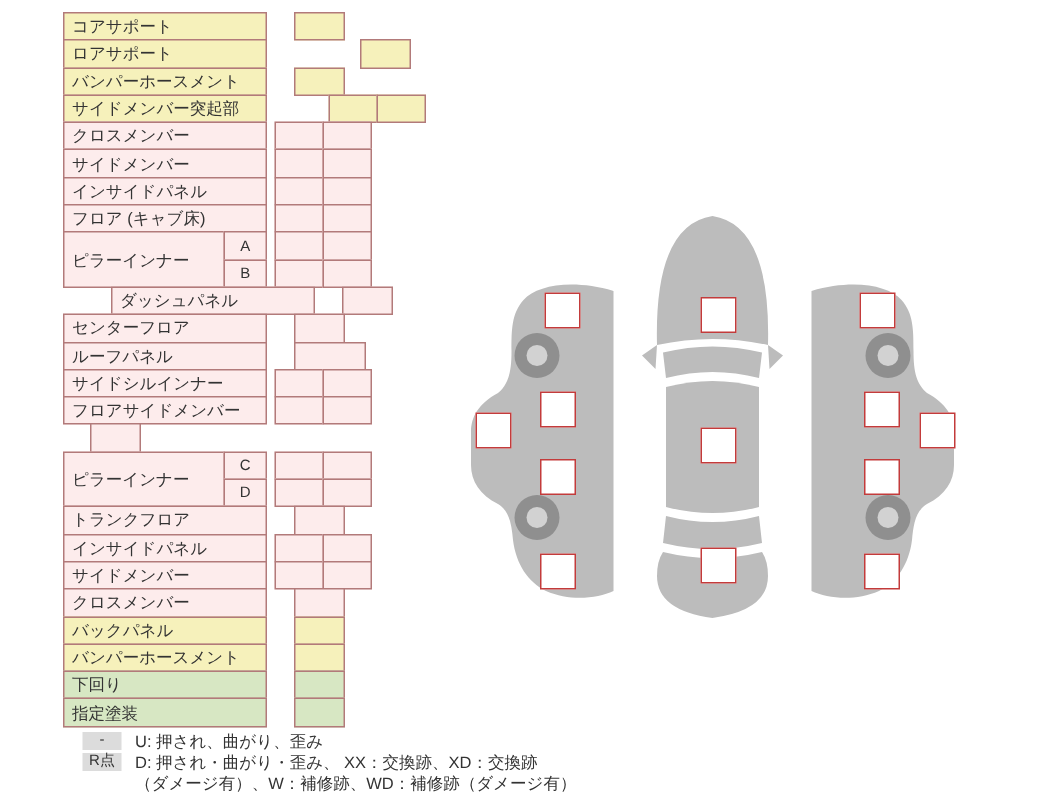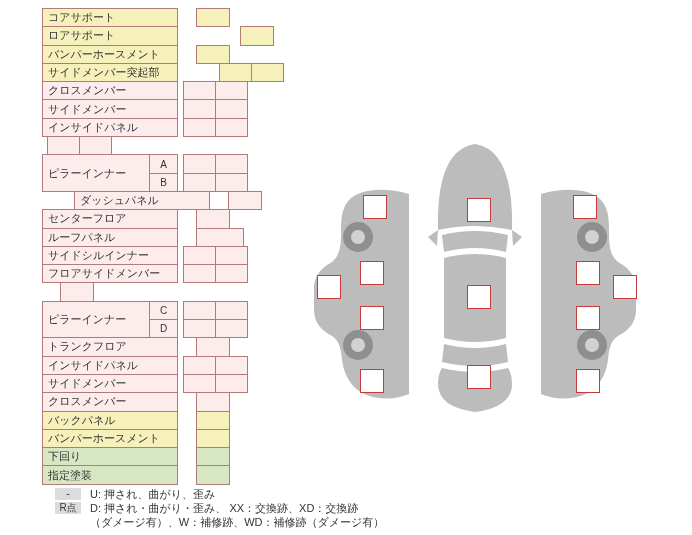--- a/index.html
+++ b/index.html
@@ -114,20 +114,21 @@
     <div class="trow pink" style="height: 19.3px;">
       <div class="tlabel">インサイドパネル</div>
       <div class="tcellarea">
         <div class="cellblock double" style="top: 0px;">
           <div class="dcell"></div>
           <div class="dcell"></div>
         </div>
       </div>
     </div>
     <div class="trow pink" style="height: 19.3px;">
+      <div class="tlabel">フロア (キャブ床)</div>
       <div class="tcellarea">
         <div class="cellblock double" style="top: 0px;">
           <div class="dcell"></div>
           <div class="dcell"></div>
         </div>
       </div>
     </div>
     <div class="trow pink has-sub" style="height: 37.6px;">
       <div class="tlabel">ピラーインナー</div>
       <div class="tsubcol">

